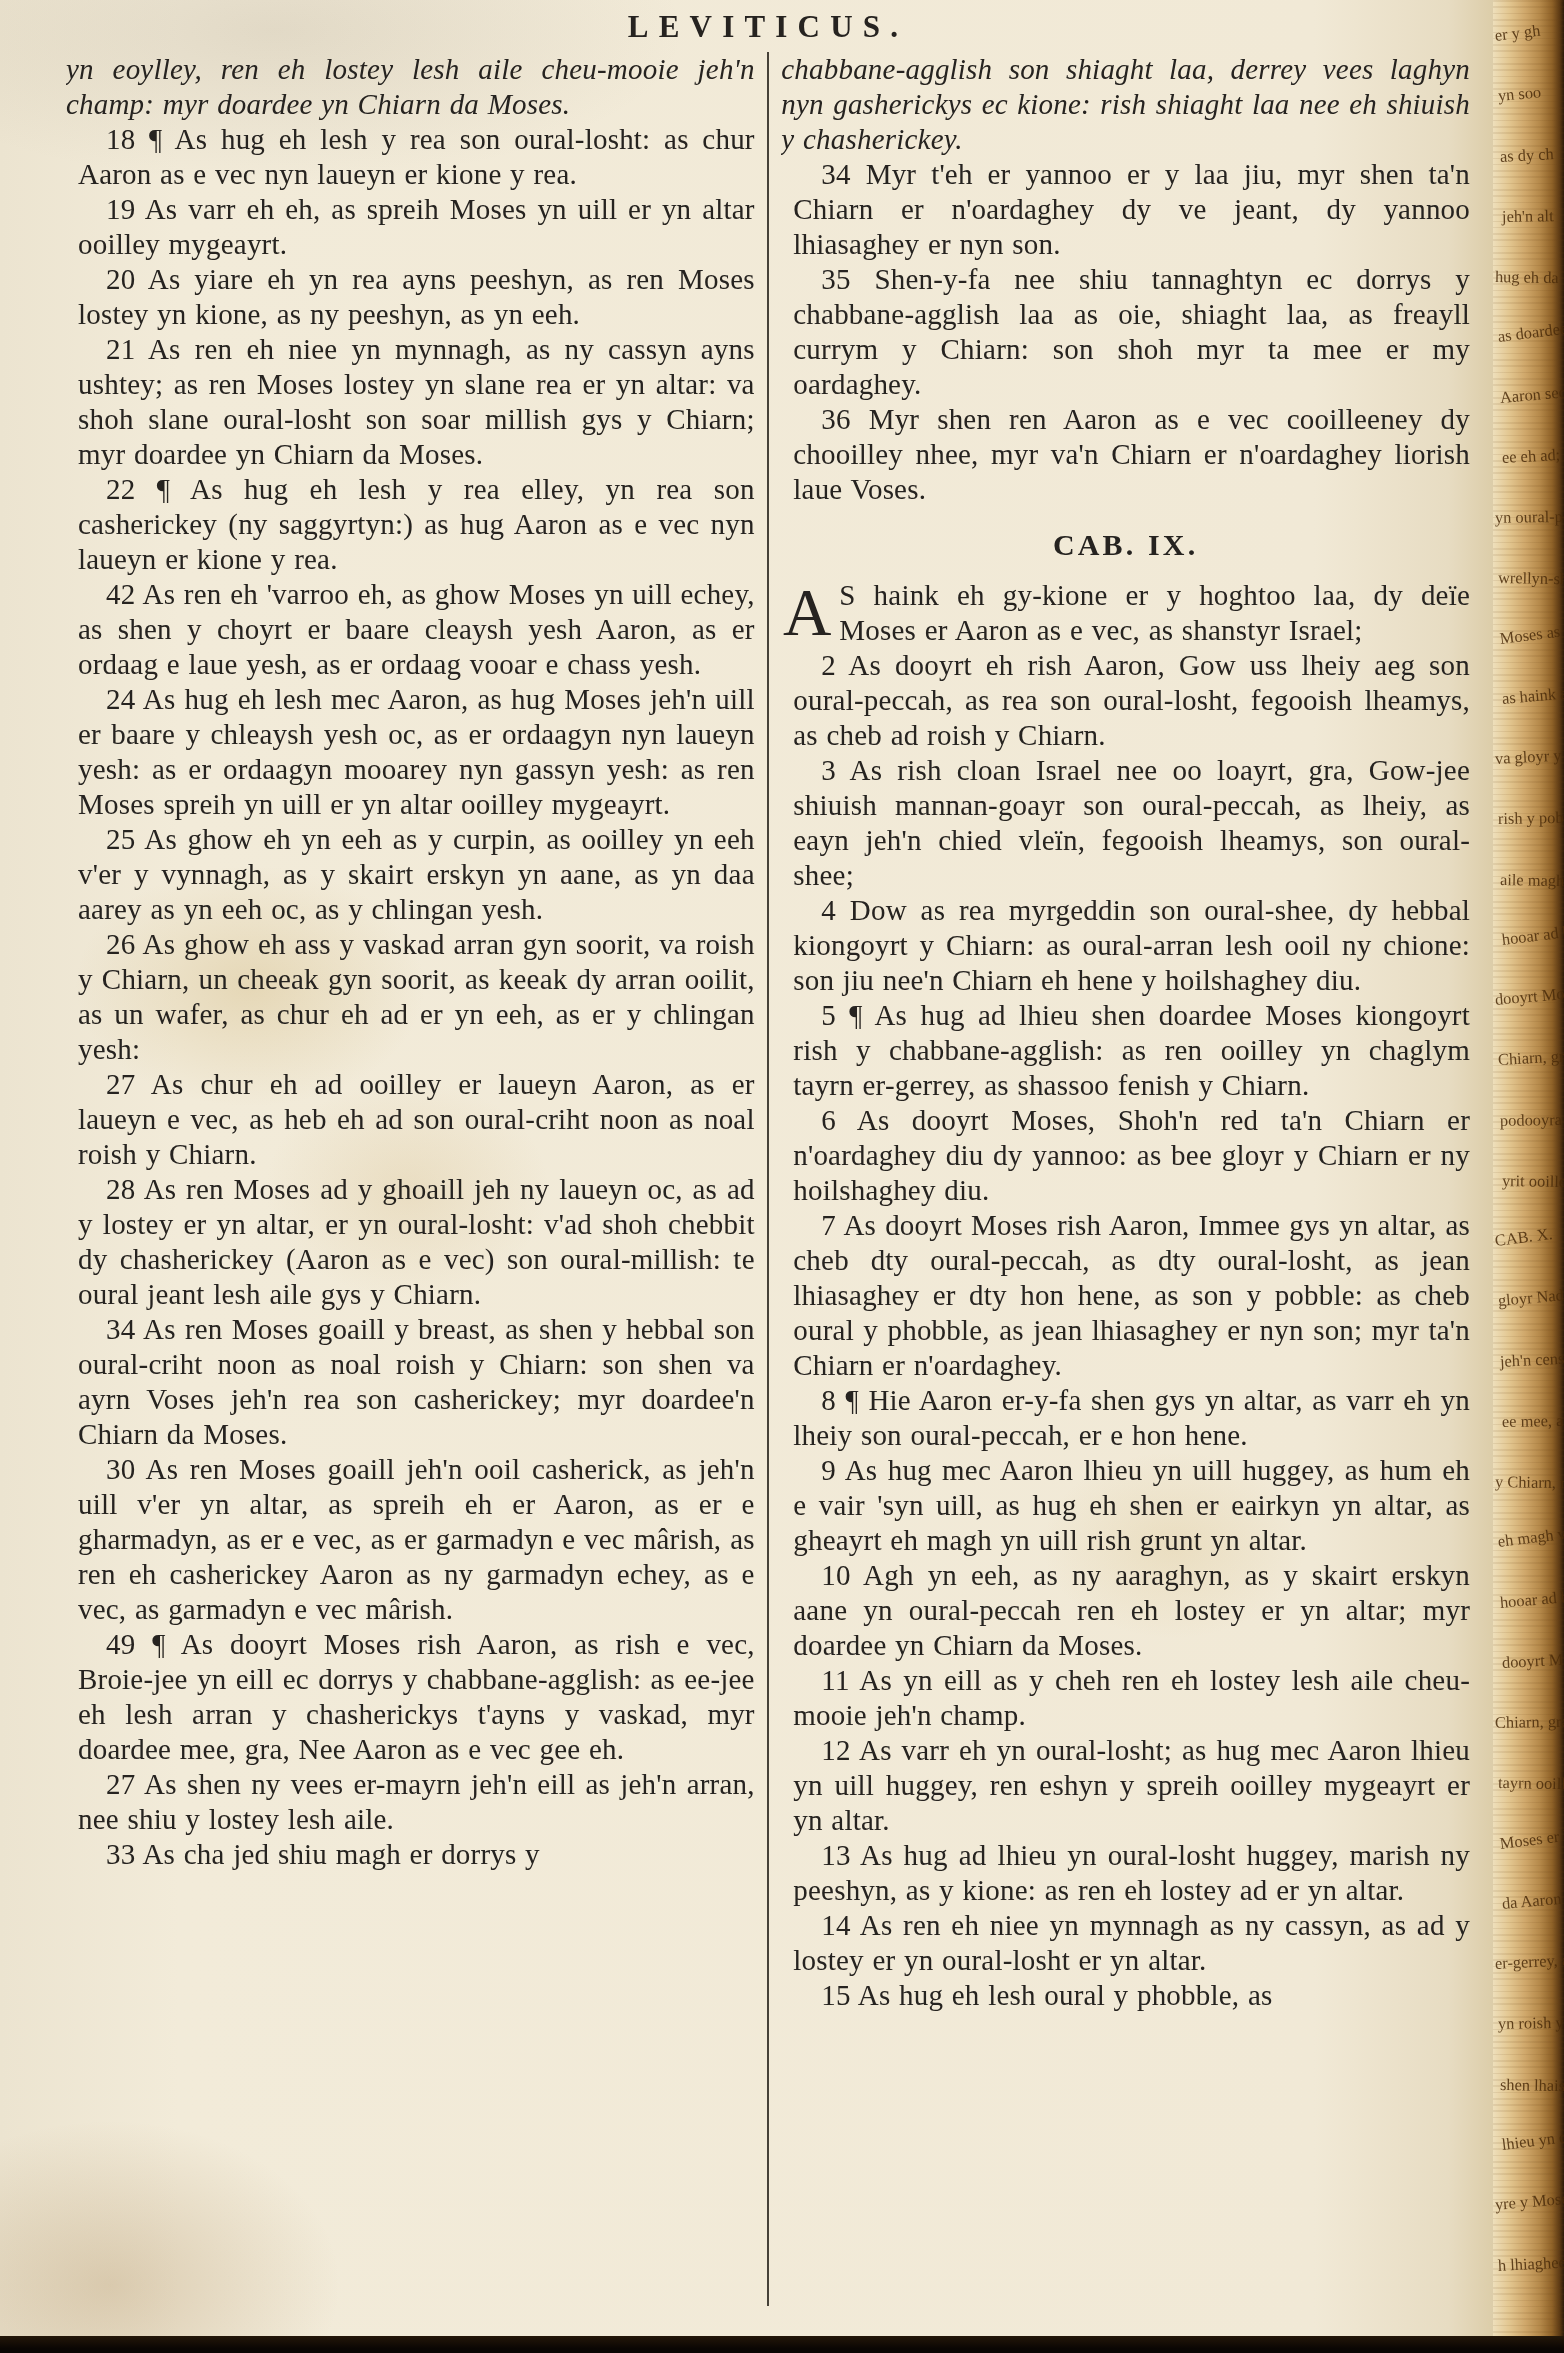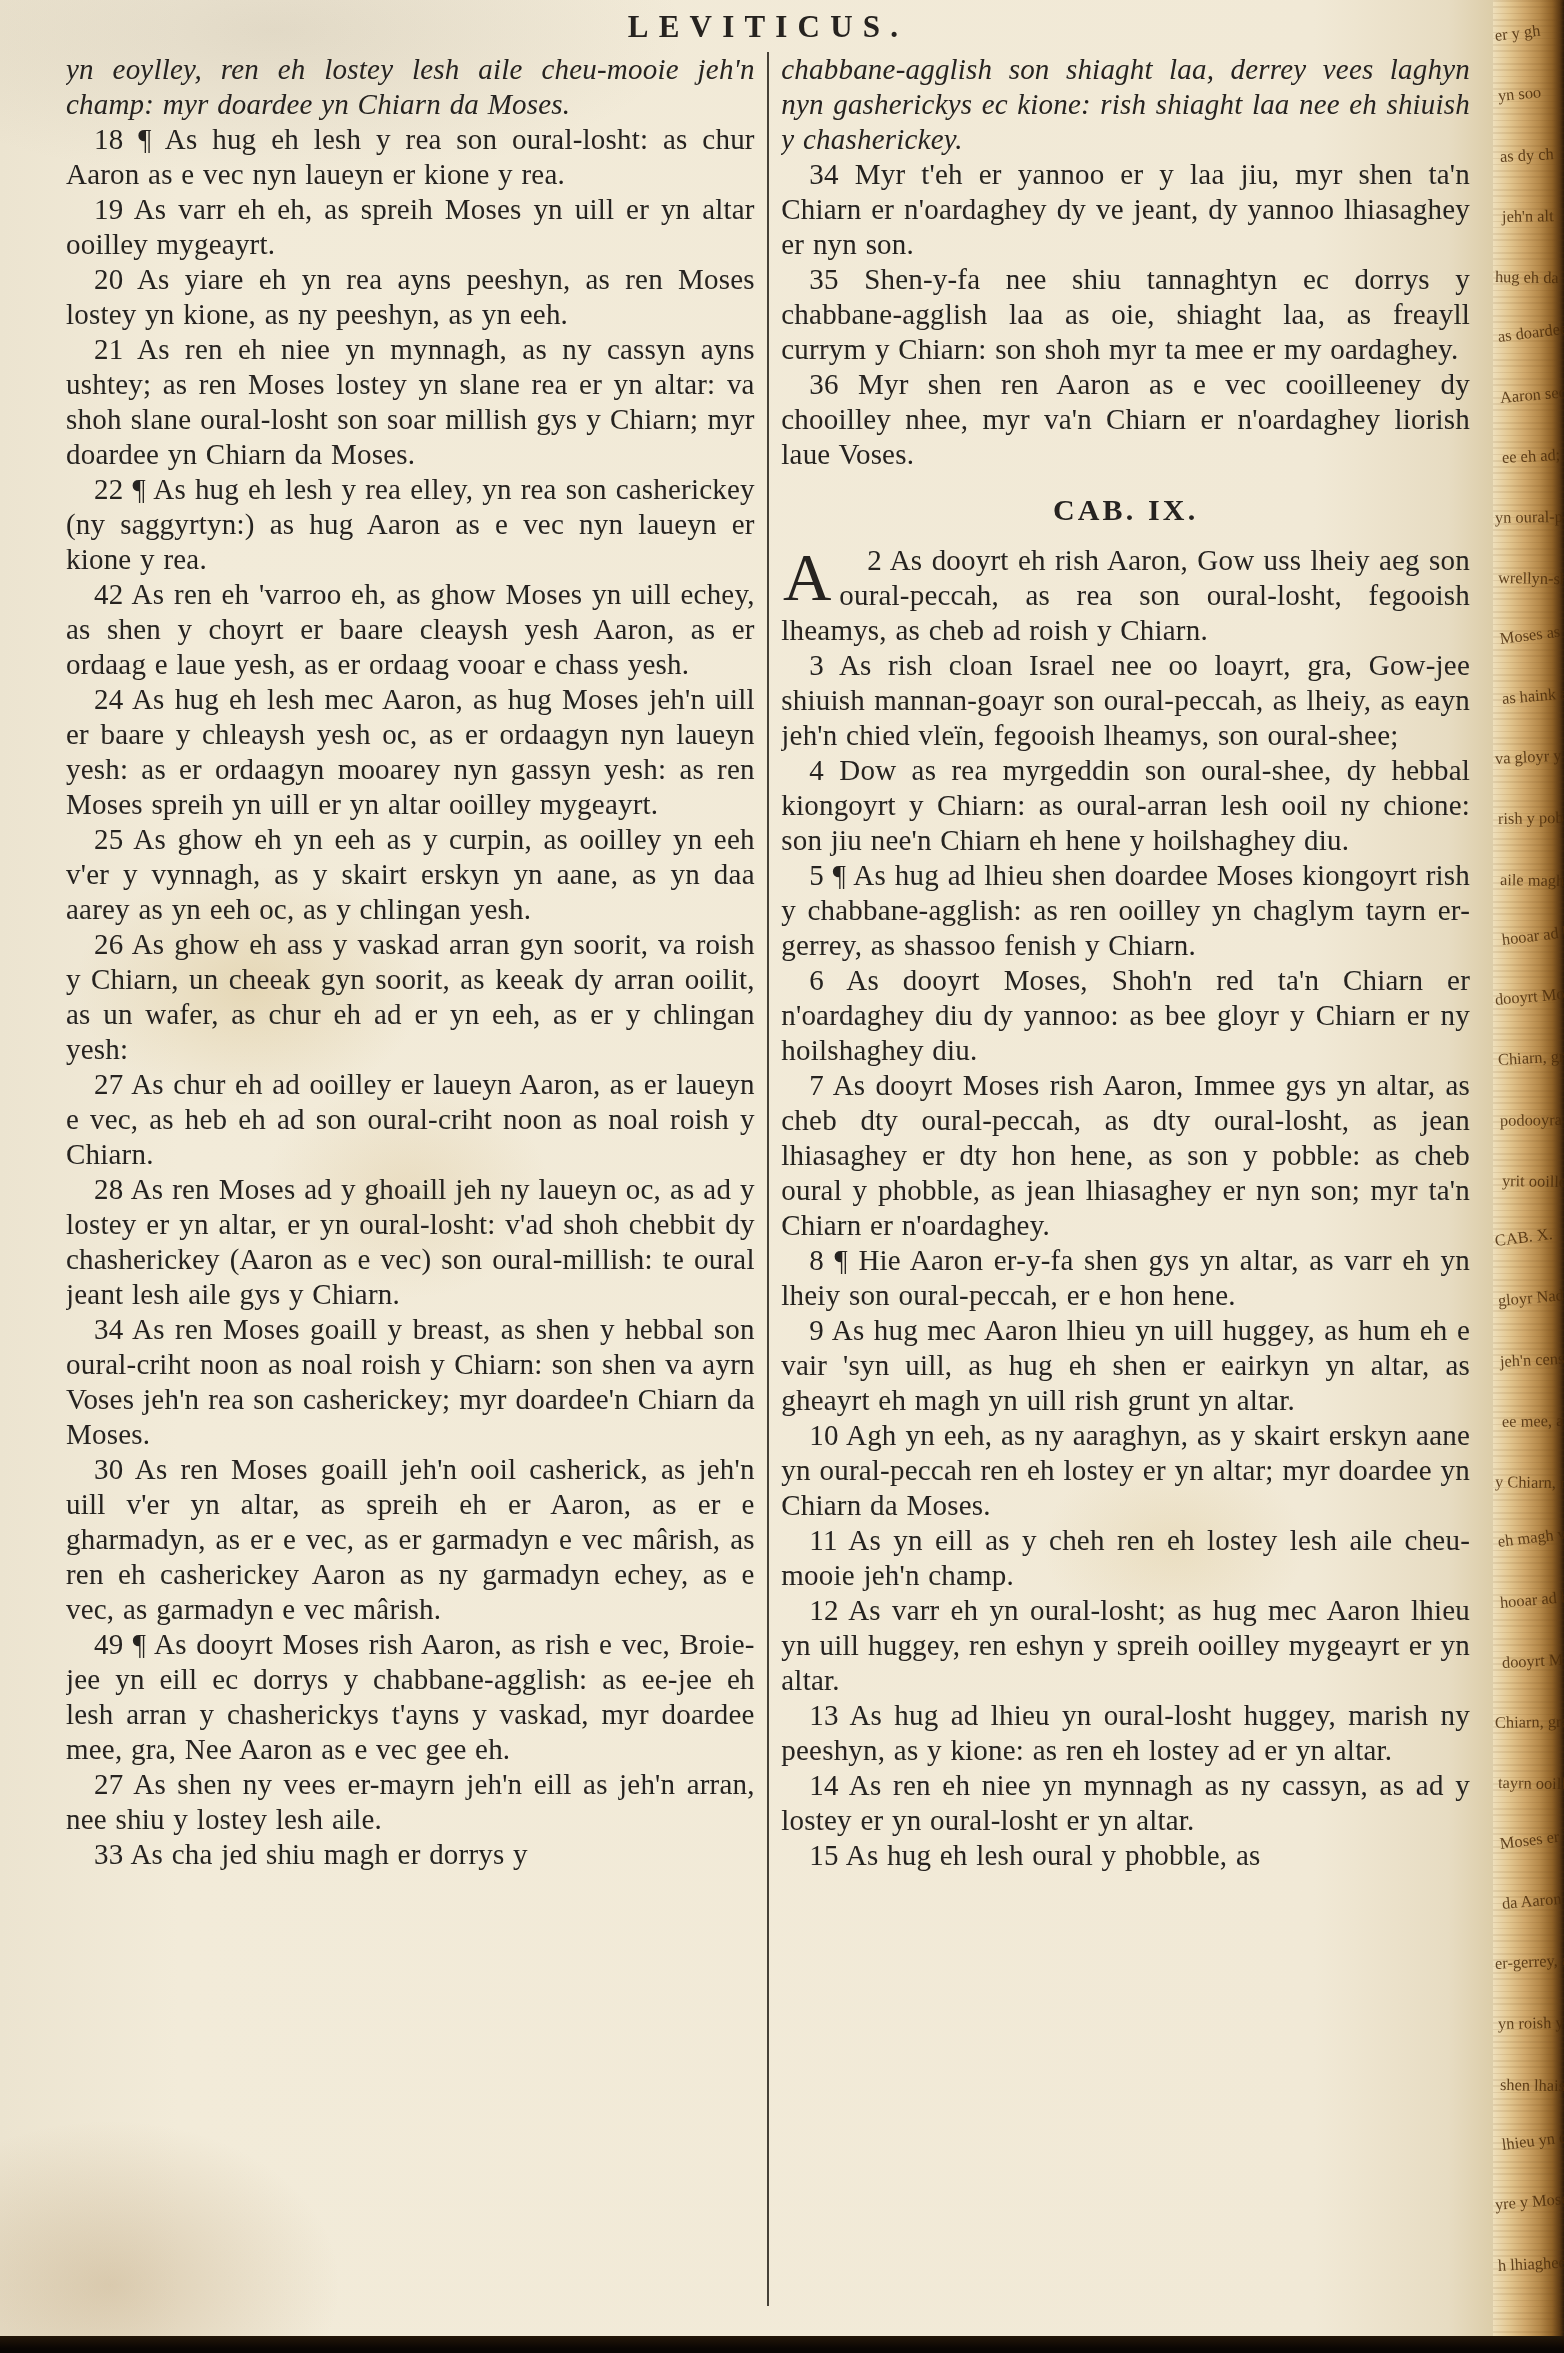--- a/index.html
+++ b/index.html
@@ -48,21 +48,21 @@
     letter-spacing: 0.2px;
     word-spacing: 1.2px;
   }
   .divider {
     width: 1.6px; height: 2254px;
     background: rgba(40,35,28,0.85);
     margin: 0 12.5px;
   }
 
   .para { margin: 0; padding: 0; }
-  .para.verse { text-indent: 28px; }
+  .para.verse { text-indent: 28px; margin-left: 12px; }
   .para.cont { text-indent: 0; font-style: italic; }
 
   .cab-heading {
     margin: 20.3px 0 15.6px;
     text-align: center;
     font-size: 30px; font-weight: bold;
     letter-spacing: 3.1px;
     text-indent: 0;
   }
 
@@ -123,21 +123,21 @@
           <p class="para verse">27 As shen ny vees er-mayrn jeh'n eill as jeh'n arran, nee shiu y lostey lesh aile.</p>
           <p class="para verse">33 As cha jed shiu magh er dorrys y</p>
         </div>
       <div class="divider"></div>
       <div class="col col-right" id="col-right">
           <p class="para cont">chabbane-agglish son shiaght laa, derrey vees laghyn nyn gasherickys ec kione: rish shiaght laa nee eh shiuish y chasherickey.</p>
           <p class="para verse">34 Myr t'eh er yannoo er y laa jiu, myr shen ta'n Chiarn er n'oardaghey dy ve jeant, dy yannoo lhiasaghey er nyn son.</p>
           <p class="para verse">35 Shen-y-fa nee shiu tannaghtyn ec dorrys y chabbane-agglish laa as oie, shiaght laa, as freayll currym y Chiarn: son shoh myr ta mee er my oardaghey.</p>
           <p class="para verse">36 Myr shen ren Aaron as e vec cooilleeney dy chooilley nhee, myr va'n Chiarn er n'oardaghey liorish laue Voses.</p>
           <h2 class="cab-heading">CAB. IX.</h2>
-          <p class="para dropcap-para"><span class="dropcap">A</span></p>
+          <p class="para dropcap-para"><span class="dropcap">A</span><span>S haink eh gy-kione er y hoghtoo laa, dy deïe Moses er Aaron as e vec, as shanstyr Israel;</span></p>
           <p class="para verse">2 As dooyrt eh rish Aaron, Gow uss lheiy aeg son oural-peccah, as rea son oural-losht, fegooish lheamys, as cheb ad roish y Chiarn.</p>
           <p class="para verse">3 As rish cloan Israel nee oo loayrt, gra, Gow-jee shiuish mannan-goayr son oural-peccah, as lheiy, as eayn jeh'n chied vleïn, fegooish lheamys, son oural-shee;</p>
           <p class="para verse">4 Dow as rea myrgeddin son oural-shee, dy hebbal kiongoyrt y Chiarn: as oural-arran lesh ooil ny chione: son jiu nee'n Chiarn eh hene y hoilshaghey diu.</p>
           <p class="para verse">5 ¶ As hug ad lhieu shen doardee Moses kiongoyrt rish y chabbane-agglish: as ren ooilley yn chaglym tayrn er-gerrey, as shassoo fenish y Chiarn.</p>
           <p class="para verse">6 As dooyrt Moses, Shoh'n red ta'n Chiarn er n'oardaghey diu dy yannoo: as bee gloyr y Chiarn er ny hoilshaghey diu.</p>
           <p class="para verse">7 As dooyrt Moses rish Aaron, Immee gys yn altar, as cheb dty oural-peccah, as dty oural-losht, as jean lhiasaghey er dty hon hene, as son y pobble: as cheb oural y phobble, as jean lhiasaghey er nyn son; myr ta'n Chiarn er n'oardaghey.</p>
           <p class="para verse">8 ¶ Hie Aaron er-y-fa shen gys yn altar, as varr eh yn lheiy son oural-peccah, er e hon hene.</p>
           <p class="para verse">9 As hug mec Aaron lhieu yn uill huggey, as hum eh e vair 'syn uill, as hug eh shen er eairkyn yn altar, as gheayrt eh magh yn uill rish grunt yn altar.</p>
           <p class="para verse">10 Agh yn eeh, as ny aaraghyn, as y skairt erskyn aane yn oural-peccah ren eh lostey er yn altar; myr doardee yn Chiarn da Moses.</p>
           <p class="para verse">11 As yn eill as y cheh ren eh lostey lesh aile cheu-mooie jeh'n champ.</p>

